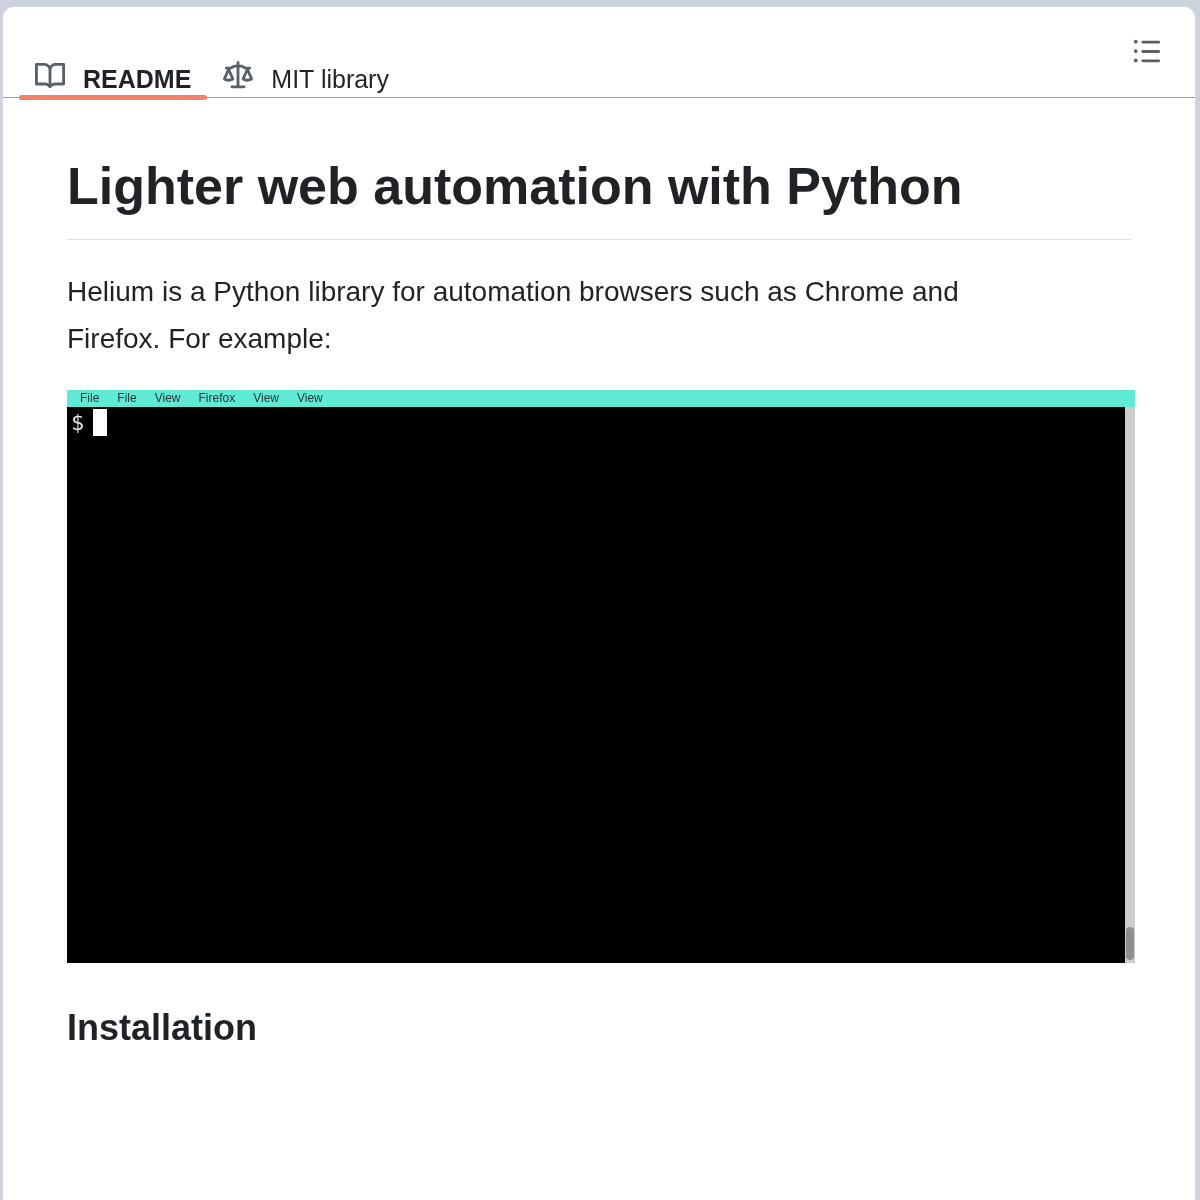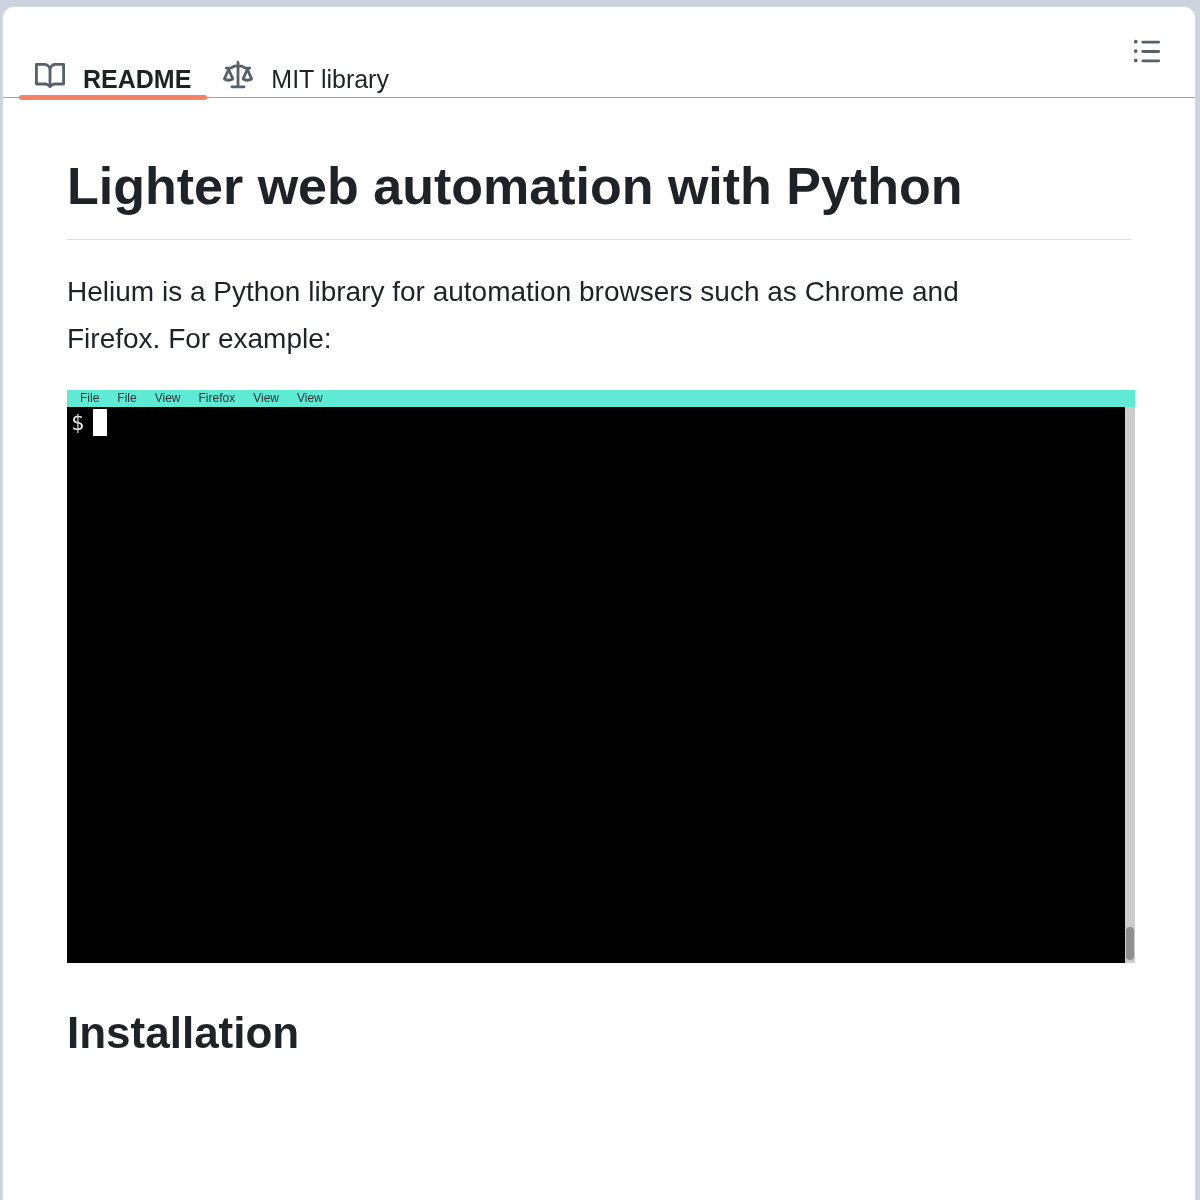--- a/index.html
+++ b/index.html
@@ -93,21 +93,21 @@
     font-size: 28px;
     line-height: 47px;
     color: #1f2328;
   }
   p.md-p .wrap-limit {
     display: block;
     max-width: 955px;
   }
   h2.md-h2 {
     margin: 42px 0 0;
-    font-size: 44px;
+    font-size: 36px;
     line-height: 1.25;
     font-weight: 700;
     color: #1f2328;
   }
   
   .terminal {
     width: 1068px;
     height: 573px;
     display: flex;
     flex-direction: column;

